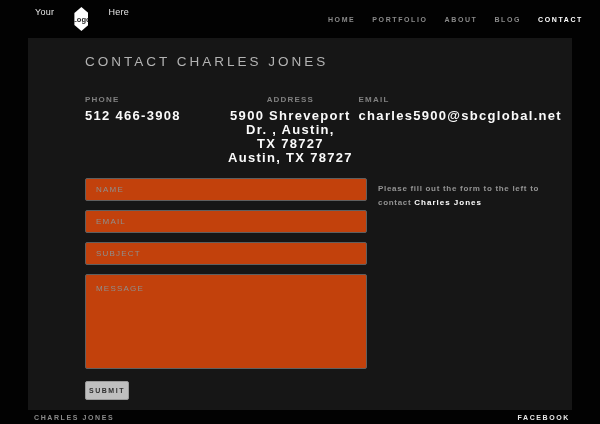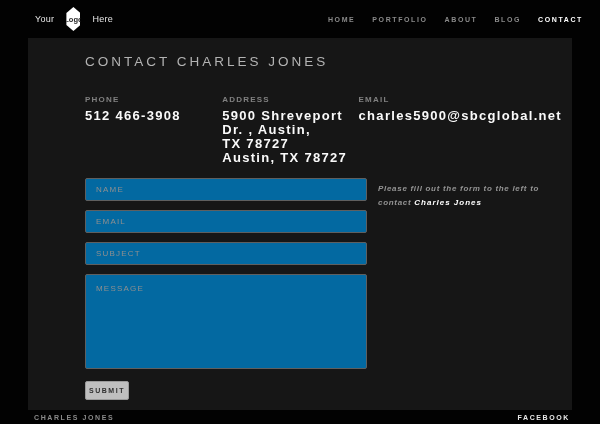--- a/index.html
+++ b/index.html
@@ -14,21 +14,21 @@
   
   .top-bar {
     height: 38px;
     display: flex;
     align-items: center;
     justify-content: space-between;
     padding: 0 17px 0 35px;
     background: #020202;
     flex: 0 0 auto;
   }
-  .logo { display: flex; align-items: center; gap: 12px; cursor: pointer; }
+  .logo { display: flex; align-items: flex-start; gap: 20px; cursor: pointer; }
   .logo-text { color: #e6e6e6; font-size: 9px; letter-spacing: 0.3px; }
   .logo-hex {
     width: 14px; height: 24px;
     background: #ffffff;
     clip-path: polygon(50% 0%, 100% 25%, 100% 75%, 50% 100%, 0% 75%, 0% 25%);
     display: flex; align-items: center; justify-content: center;
     color: #2a2a2a; font-size: 7.5px; font-weight: bold;
   }
   .nav { display: flex; align-items: center; gap: 17px; }
   .nav a {
@@ -50,21 +50,21 @@
   }
   .page-title {
     color: #b3b3b3;
     font-size: 13.5px;
     font-weight: 500;
     letter-spacing: 3px;
   }
 
   .info-row { display: flex; margin-top: 26px; }
   .info-col-phone { width: 147px; }
-  .info-col-address { width: 146px; }
+  .info-col-address { width: 146px; text-align: center; }
   .info-col-email { flex: 1; }
   .info-label {
     color: #808080;
     font-size: 8px;
     font-weight: 700;
     letter-spacing: 1.2px;
     margin-bottom: 5px;
   }
   .info-value {
     color: #fafafa;
@@ -76,21 +76,21 @@
 
   .form-row { display: flex; margin-top: 13px; }
   .form-col { width: 282px; margin-right: 11px; }
   .note-col { flex: 1; padding-top: 4px; }
 
   .field {
     display: block;
     width: 282px;
     height: 23px;
     margin-bottom: 9px;
-    background: #0369a1;
+    background: #c2410c;
     border: 1px solid #5f5f5f;
     border-radius: 2px;
     color: #dddddd;
     font-family: "Liberation Sans", sans-serif;
     font-size: 8px;
     letter-spacing: 1.2px;
     padding: 0 10px;
     outline: none;
   }
   textarea.field {
@@ -118,21 +118,20 @@
     letter-spacing: 1.5px;
     cursor: pointer;
   }
 
   .note-col {
     color: #949494;
     font-size: 8px;
     font-weight: 600;
     letter-spacing: 0.7px;
     line-height: 14px;
-    font-style: italic;
   }
   .note-name { color: #ffffff; font-weight: 700; letter-spacing: 1px; }
 
   
   .footer {
     flex: 1;
     display: flex;
     align-items: center;
     justify-content: space-between;
     padding: 0 30px 0 34px;

